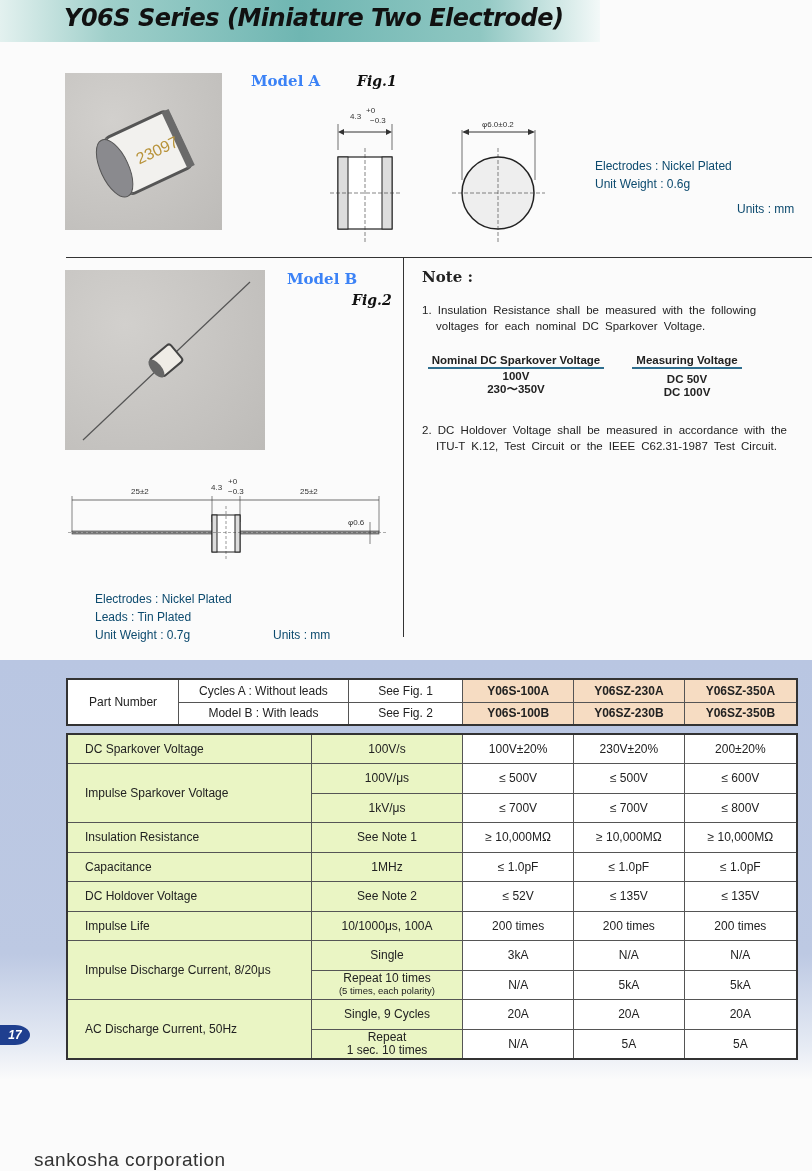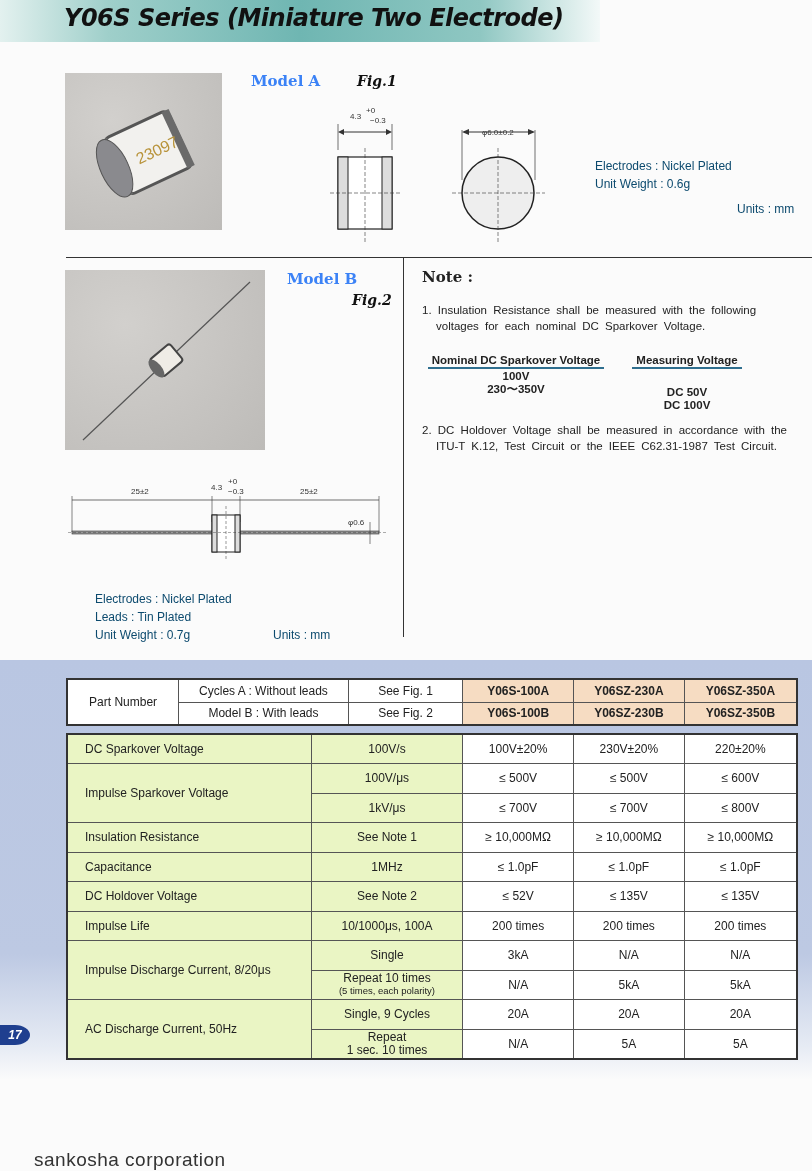--- a/index.html
+++ b/index.html
@@ -95,21 +95,21 @@
 
   <line x1="132" y1="10" x2="132" y2="60" stroke="#333" stroke-width="0.7"></line>
   <line x1="205" y1="10" x2="205" y2="60" stroke="#333" stroke-width="0.7"></line>
   <line x1="134" y1="12" x2="203" y2="12" stroke="#333"></line>
   <polygon points="132,12 139,9 139,15" fill="#333"></polygon>
     <polygon points="205,12 198,9 198,15" fill="#333"></polygon>
   <circle cx="168" cy="73" r="36" fill="#eee" stroke="#222" stroke-width="1.5"></circle>
   <line x1="168" y1="28" x2="168" y2="122" stroke="#333" stroke-dasharray="4,2" stroke-width="0.6"></line>
   <line x1="122" y1="73" x2="215" y2="73" stroke="#333" stroke-dasharray="4,2" stroke-width="0.6"></line>
 </svg>
-<div class="tiny" style="left:482px;top:128px;text-align:right;">φ6.0±0.2</div>
+<div class="tiny" style="left:482px;top:120px;text-align:right;">φ6.0±0.2</div>
 <div class="small" style="left:595px;top:157px;">Electrodes : Nickel  Plated</div>
 <div class="small" style="left:595px;top:175px;">Unit  Weight : 0.6g</div>
 <div class="small" style="left:737px;top:200px;">Units : mm</div>
 
 <div class="hr" style="left:66px;top:257px;width:746px;height:1px;"></div>
 <div class="hr" style="left:403px;top:257px;width:1px;height:380px;"></div>
 
 <div class="photo photo-b">
   <svg width="200" height="180">
     <line x1="18" y1="170" x2="185" y2="12" stroke="#555" stroke-width="1.2"></line>
@@ -150,21 +150,21 @@
 <div class="note-title">Note :</div>
 <div class="note-p" style="left:422px;top:302px;">1. Insulation Resistance shall be measured with the following</div>
 <div class="note-p" style="left:436px;top:318px;">voltages for each nominal DC Sparkover Voltage.</div>
 <div class="note-table" style="left:422px;top:354px;width:188px;">
   <span class="uline">Nominal  DC  Sparkover  Voltage</span>
   <div style="margin-top:4px;line-height:13px;">100V</div>
   <div style="line-height:13px;">230〜350V</div>
 </div>
 <div class="note-table" style="left:632px;top:354px;width:110px;">
   <span class="uline">Measuring  Voltage</span>
-  <div style="margin-top:20px;line-height:13px;">DC 50V</div>
+  <div style="margin-top:7px;line-height:13px;">DC 50V</div>
   <div style="line-height:13px;">DC 100V</div>
 </div>
 <div class="note-p" style="left:422px;top:422px;">2. DC Holdover Voltage shall be measured in accordance with the</div>
 <div class="note-p" style="left:436px;top:438px;">ITU-T K.12, Test Circuit or the IEEE C62.31-1987 Test Circuit.</div>
 
 <div class="band"></div>
 
 <table class="t1">
   <colgroup>
       <col style="width:112px">
@@ -200,21 +200,21 @@
       <col style="width:111px">
       <col style="width:111px">
       <col style="width:113px">
     </colgroup>
   <tbody>
       <tr>
     <td class="g lbl">DC Sparkover Voltage</td>
     <td class="g">100V/s</td>
     <td>100V±20%</td>
     <td>230V±20%</td>
-    <td>220±20%</td>
+    <td>200±20%</td>
   </tr>
   <tr>
     <td class="g lbl" rowspan="2">Impulse Sparkover Voltage</td>
     <td class="g">100V/μs</td>
     <td>≤ 500V</td>
     <td>≤ 500V</td>
     <td>≤ 600V</td>
   </tr>
   <tr>
     <td class="g">1kV/μs</td>

